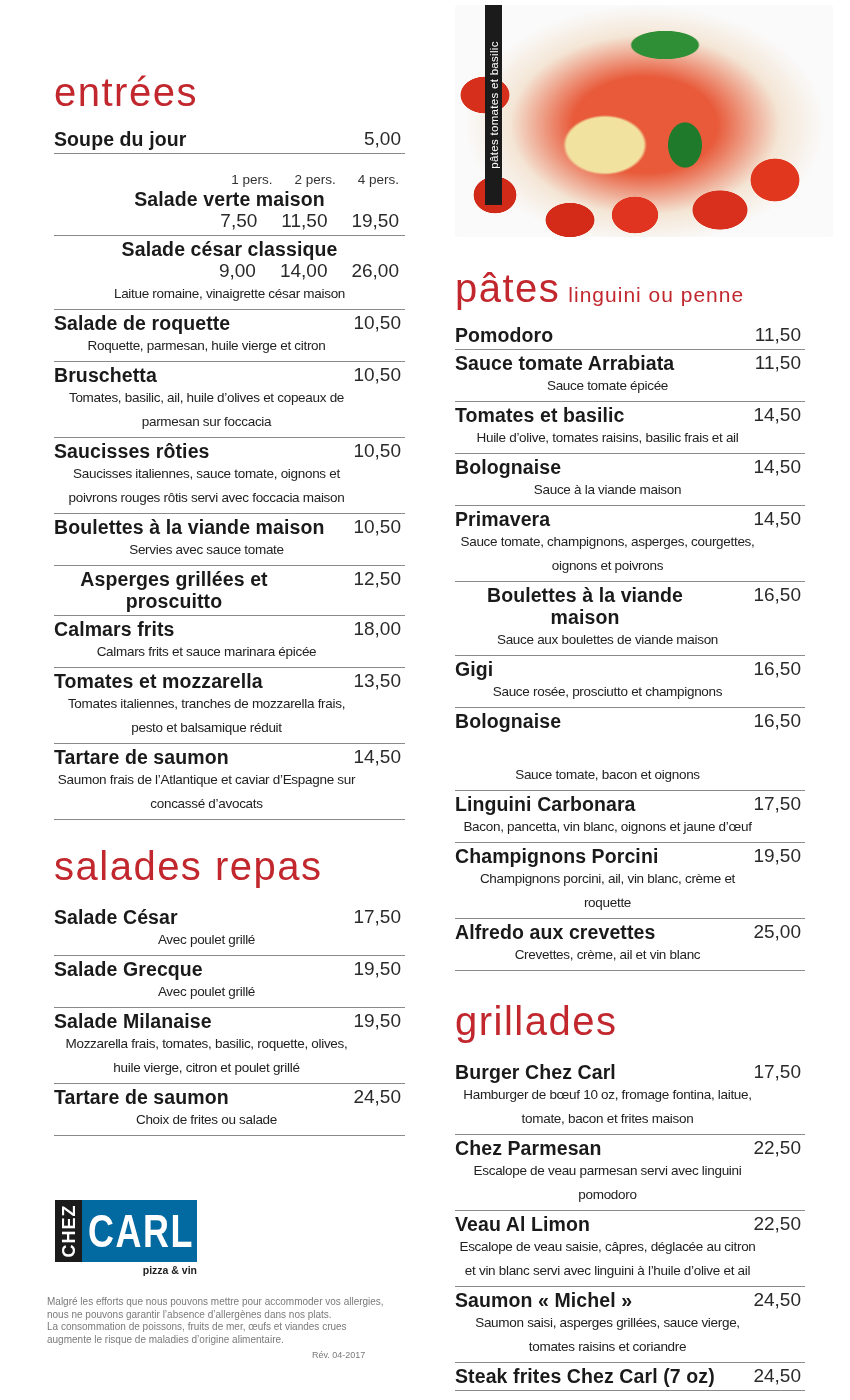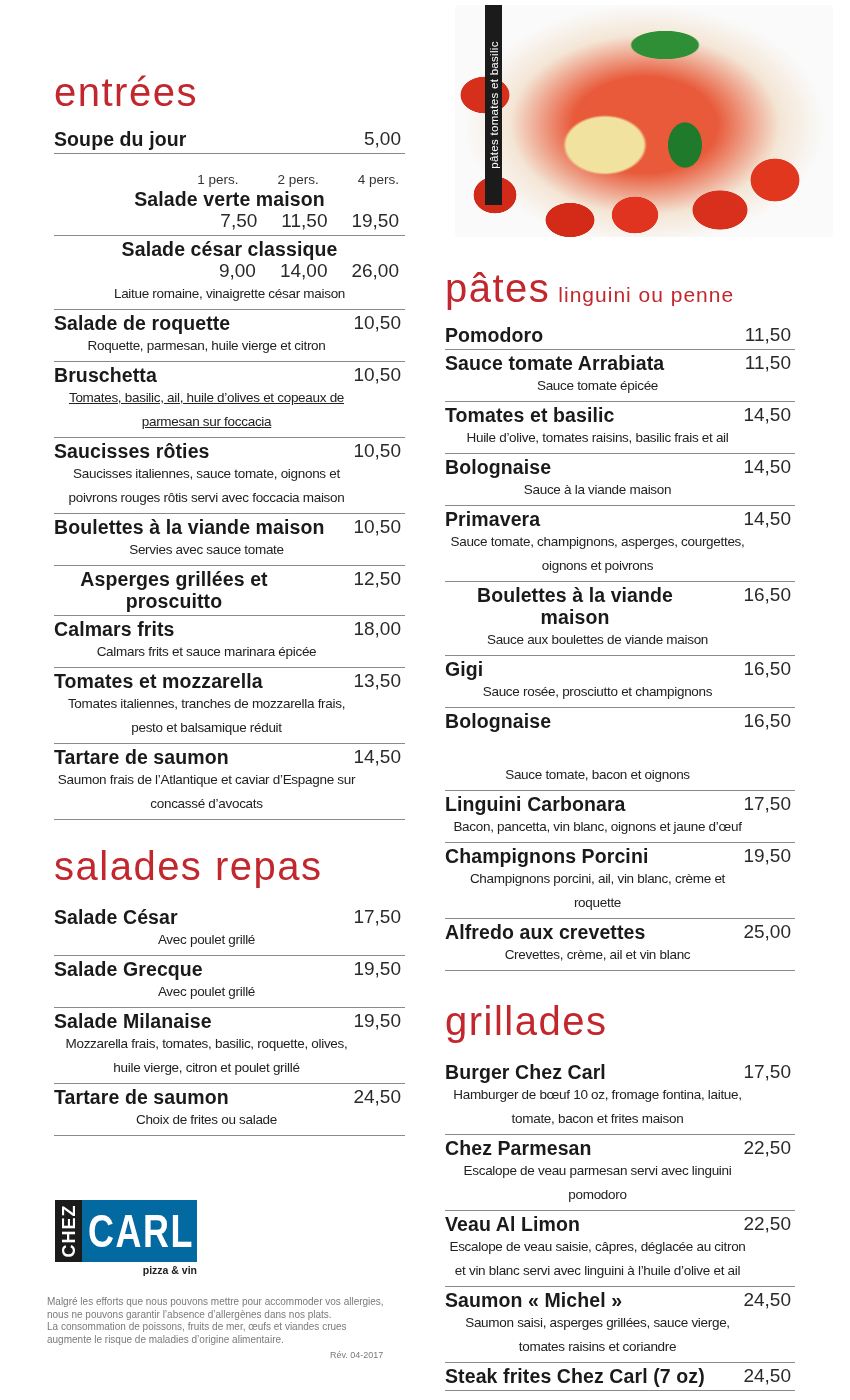--- a/index.html
+++ b/index.html
@@ -1,40 +1,40 @@
 <!DOCTYPE html>
 <html><head>
 <meta charset="utf-8">
 <style>
   * { box-sizing: border-box; margin: 0; padding: 0; }
   html, body { width: 850px; height: 1400px; background: #ffffff; overflow: hidden; }
   body { position: relative; font-family: "Liberation Sans", sans-serif; color: #1a1a1a; }
 
   .col { position: absolute; }
   .col-left { left: 54px; top: 60px; width: 351px; }
-  .col-right { left: 445px; top: 0; width: 350px; }
+  .col-right { left: 455px; top: 0; width: 350px; }
 
   .section-title {
     font-family: "Liberation Sans", sans-serif;
     color: #c1272d;
     font-size: 40px;
     font-weight: normal;
     letter-spacing: 1.5px;
     line-height: 1;
   }
   .section-title .sub { font-size: 21px; letter-spacing: 1px; margin-left: 8px; }
 
   .item { border-bottom: 1px solid #8a8a8a; padding: 2px 0 3px 0; text-align: center; }
   .item-head { display: flex; justify-content: space-between; align-items: flex-start; }
   .item-name { font-weight: bold; font-size: 19.5px; line-height: 22px; color: #1a1a1a; letter-spacing: 0.1px; }
   .item-price { font-size: 19px; line-height: 22px; color: #2a2a2a; white-space: nowrap; padding-left: 6px; padding-right: 4px; }
   .item-desc { font-family: "Liberation Sans Narrow", "Liberation Sans", sans-serif; font-size: 13.5px; line-height: 24px; color: #222; transform-origin: left; letter-spacing: -0.3px; }
 
   .pers-labels { display: flex; justify-content: flex-end; font-size: 13.5px; color: #333; padding-right: 6px; margin-top: 4px; height: 16px; }
-  .pers-labels span { margin-left: 39px; }
+  .pers-labels span { margin-left: 22px; }
   .multi-prices { display: flex; justify-content: flex-end; font-size: 19px; line-height: 22px; color: #2a2a2a; padding-right: 6px; }
   .multi-prices span { margin-left: 24px; }
 
   .photo {
     position: absolute; left: 455px; top: 5px; width: 378px; height: 232px;
     border-radius: 3px; overflow: hidden;
     background:
       radial-gradient(ellipse 40px 28px at 115px 215px, #d42a18 60%, transparent 62%),
       radial-gradient(ellipse 38px 30px at 180px 210px, #e03320 60%, transparent 62%),
       radial-gradient(ellipse 45px 32px at 265px 205px, #d8301c 60%, transparent 62%),
@@ -64,21 +64,21 @@
     color: #fff; font-weight: bold; font-size: 18px; letter-spacing: 1px; white-space: nowrap;
   }
   .logo-red { position: absolute; left: 27px; top: 0; width: 115px; height: 62px; background: #0369a1; }
   .logo-red span {
     position: absolute; left: 6px; top: 4px; color: #fff; font-weight: bold; font-size: 46px;
     line-height: 54px; letter-spacing: 2px; transform: scaleX(0.78); transform-origin: left;
   }
   .logo-tag { position: absolute; right: 0; top: 64px; font-size: 10.5px; font-weight: bold; color: #222; }
 
   .disclaimer { position: absolute; left: 47px; top: 1296px; width: 345px; font-size: 10px; line-height: 12.5px; color: #7a7a7a; }
-  .revision { position: absolute; left: 330px; top: 1350px; font-size: 9px; color: #7a7a7a; }
+  .revision { position: absolute; left: 312px; top: 1350px; font-size: 9px; color: #7a7a7a; }
 </style>
 </head>
 <body>
 
 <div class="col col-left">
   <h2 class="section-title" style="margin-top:12px; margin-bottom:14px;">entrées</h2>
 
   <div class="item">
     <div class="item-head">
       <span class="item-name">Soupe du jour</span>
@@ -116,21 +116,21 @@
           <span class="item-name">Salade de roquette</span>
           <span class="item-price">10,50</span>
         </div>
         <div class="item-desc" style="max-width: 305px;">Roquette, parmesan, huile vierge et citron</div>
       </div>
       <div class="item">
         <div class="item-head">
           <span class="item-name">Bruschetta</span>
           <span class="item-price">10,50</span>
         </div>
-        <div class="item-desc" style="max-width: 305px; text-decoration: underline;">Tomates, basilic, ail, huile d’olives et copeaux de parmesan sur foccacia</div>
+        <div class="item-desc" style="max-width: 305px;">Tomates, basilic, ail, huile d’olives et copeaux de parmesan sur foccacia</div>
       </div>
       <div class="item">
         <div class="item-head">
           <span class="item-name">Saucisses rôties</span>
           <span class="item-price">10,50</span>
         </div>
         <div class="item-desc" style="max-width: 305px;">Saucisses italiennes, sauce tomate, oignons et poivrons rouges rôtis servi avec foccacia maison</div>
       </div>
       <div class="item">
         <div class="item-head">

